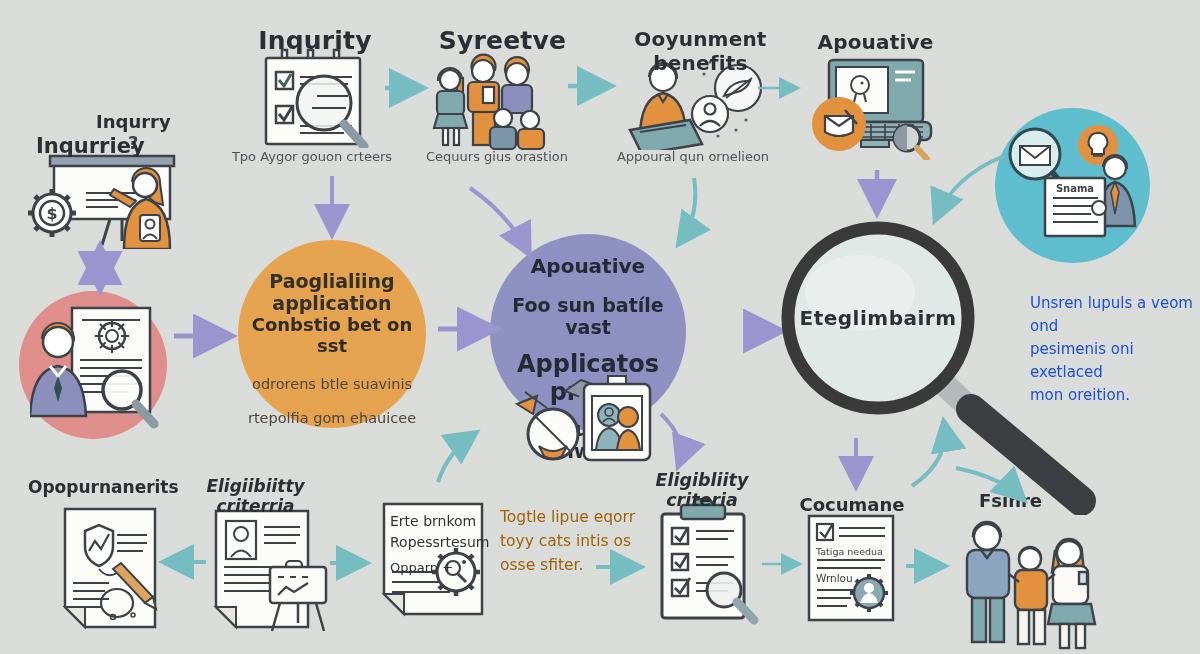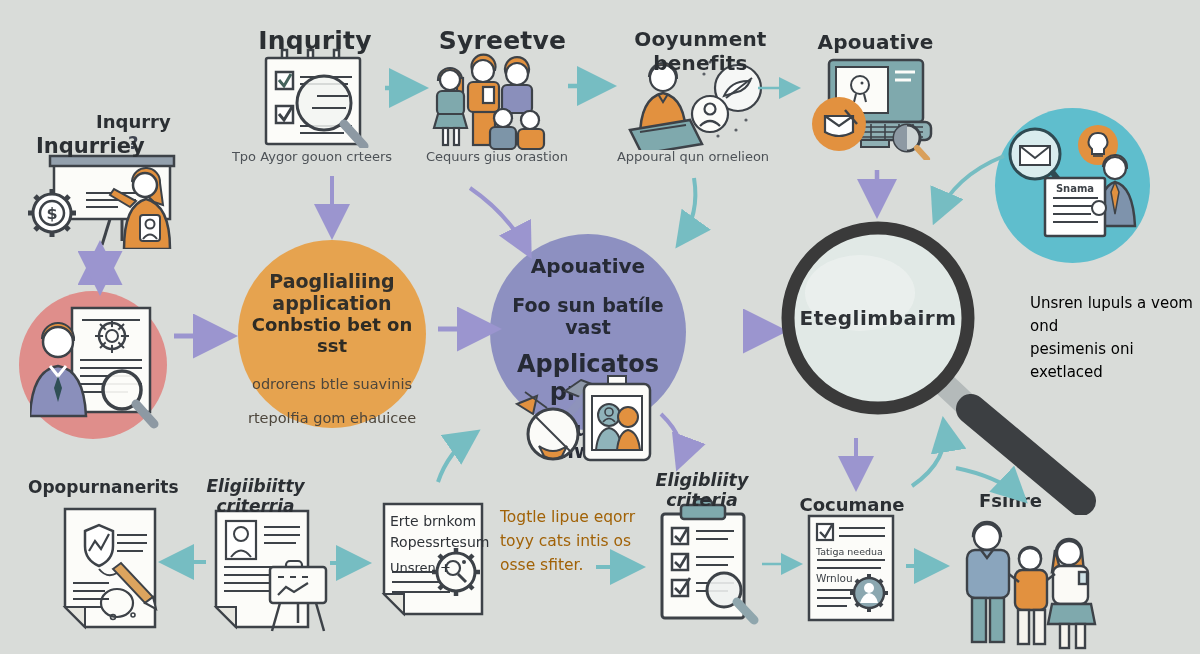--- a/index.html
+++ b/index.html
@@ -5,21 +5,21 @@
   html,body{margin:0;padding:0;}
   body{font-family:"DejaVu Sans","Liberation Sans",sans-serif;}
   .canvas{position:relative;width:1200px;height:654px;background:#d9dcd9;overflow:hidden;}
   .abs{position:absolute;}
   .title{font-weight:bold;color:#2b2f33;font-size:25px;text-align:center;letter-spacing:.2px;}
   .caption{font-size:13px;color:#4d5257;text-align:center;}
   .blabel{font-weight:bold;color:#2b2f33;font-size:17px;text-align:center;}
   .ilabel{font-weight:bold;font-style:italic;color:#2b2f33;font-size:17px;text-align:center;}
   .circle{border-radius:50%;}
   .ctext{text-align:center;color:#2e3037;}
-  .note{font-size:15px;color:#000000;line-height:23px;}
+  .note{font-size:15px;color:#1d4ed8;line-height:23px;}
   svg{display:block;}
   .arrowlayer{pointer-events:none;z-index:4;}
   .z1{z-index:1}.z2{z-index:2}.z3{z-index:3}.z5{z-index:5}.z6{z-index:6}
 </style>
 </head>
 <body>
 
 <div class="canvas">
 
   <svg class="abs arrowlayer" width="1200" height="654" style="left:0;top:0">
@@ -314,20 +314,21 @@
       <line x1="50" y1="88" x2="95" y2="88" stroke="#3d4248" stroke-width="2"></line>
       <line x1="50" y1="96" x2="88" y2="96" stroke="#3d4248" stroke-width="2"></line>
       <line x1="50" y1="104" x2="95" y2="104" stroke="#3d4248" stroke-width="2"></line>
       <circle cx="96" cy="90" r="7" fill="#ffffff" stroke="#3d4248" stroke-width="2"></circle>
     </svg>
   </div>
 
   <div class="abs z3 note" style="left:1030px;top:292px;width:165px;">
     <div>Unsren lupuls a veom ond</div>
     <div>pesimenis oni exetlaced</div>
+    <div>mon oreition.</div>
   </div>
 
   <div class="abs z3 blabel" style="left:28px;top:477px;width:150px;">Opopurnanerits</div>
   <div class="abs z2" style="left:55px;top:503px;">
     <svg width="110" height="130" viewBox="0 0 110 130">
       <path d="M10,6 H100 V124 H30 L10,104 Z" fill="#fcfcf9" stroke="#3d4248" stroke-width="2.5"></path>
       <polygon points="10,104 30,104 30,124" fill="#e6e6df" stroke="#3d4248" stroke-width="2"></polygon>
       <path d="M30,28 l14,-6 l14,6 v15 q0,14 -14,20 q-14,-6 -14,-20 z" fill="#ffffff" stroke="#3d4248" stroke-width="2.5"></path>
       <polyline points="34,48 40,38 46,46 54,31" fill="none" stroke="#3d4248" stroke-width="2.2"></polyline>
       <line x1="62" y1="32" x2="92" y2="32" stroke="#3d4248" stroke-width="2"></line>
@@ -388,21 +389,21 @@
           <line x1="61" y1="89" x2="95" y2="55"></line>
       </g>
       <circle cx="78" cy="72" r="19" fill="#fcfcf9" stroke="#3d4248" stroke-width="3"></circle>
       <circle cx="75" cy="68" r="7" fill="none" stroke="#3d4248" stroke-width="2.2"></circle>
       <line x1="80" y1="74" x2="88" y2="82" stroke="#3d4248" stroke-width="3"></line>
       <circle cx="86" cy="62" r="2" fill="#3d4248"></circle>
     </svg>
   </div>
   <div class="abs z3" style="left:390px;top:513px;font-size:14px;color:#2f3338;">Erte brnkom</div>
   <div class="abs z3" style="left:390px;top:534px;font-size:14px;color:#2f3338;">Ropessrtesum</div>
-  <div class="abs z3" style="left:390px;top:560px;font-size:13px;color:#2f3338;">Unsren +</div>
+  <div class="abs z3" style="left:390px;top:560px;font-size:13px;color:#2f3338;">Opparn +</div>
 
   <div class="abs z3" style="left:500px;top:505px;width:140px;font-size:15.5px;color:#a16207;line-height:24px;">
     <div>Togtle lipue eqorr</div>
     <div>toyy cats intis os</div>
     <div>osse sfiter.</div>
   </div>
 
   <div class="abs z3 ilabel" style="left:618px;top:470px;width:168px;font-size:17.5px;">Eligibliity criteria</div>
   <div class="abs z2" style="left:650px;top:498px;">
     <svg width="125" height="128" viewBox="0 0 125 128">

